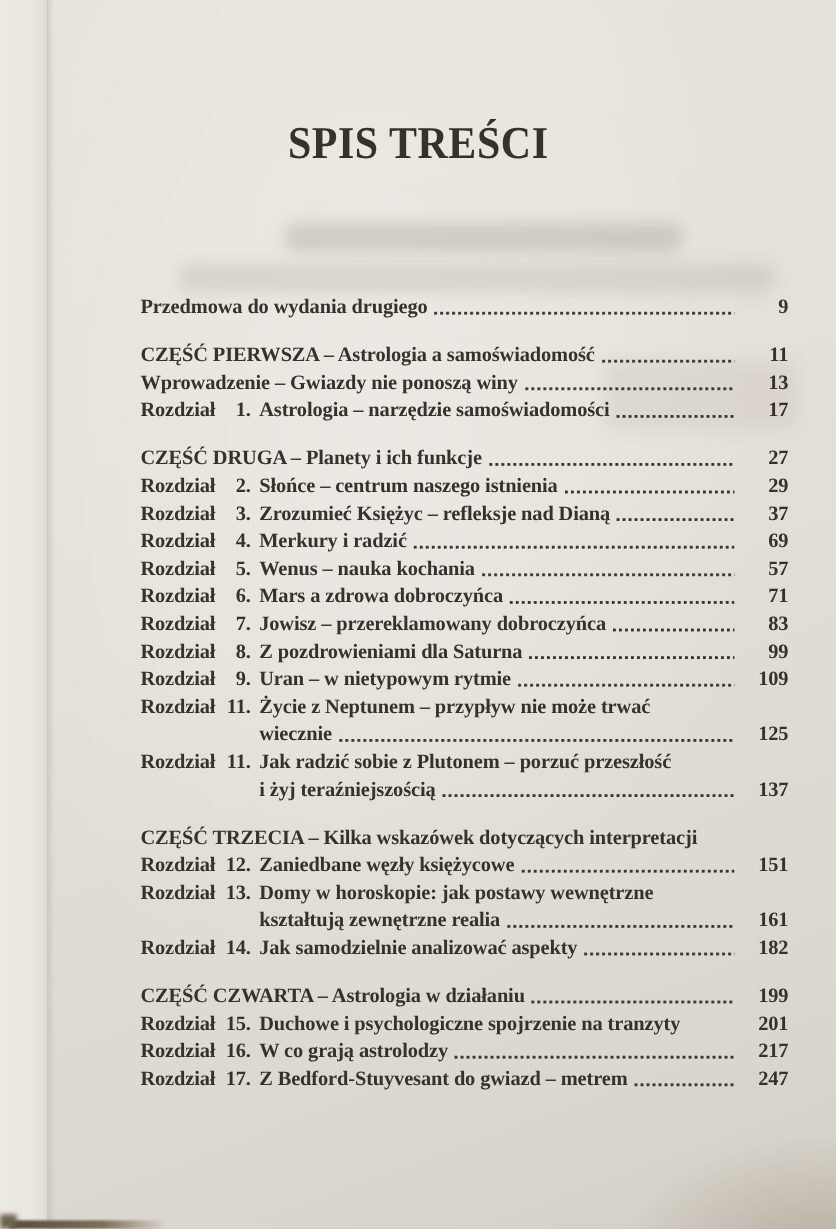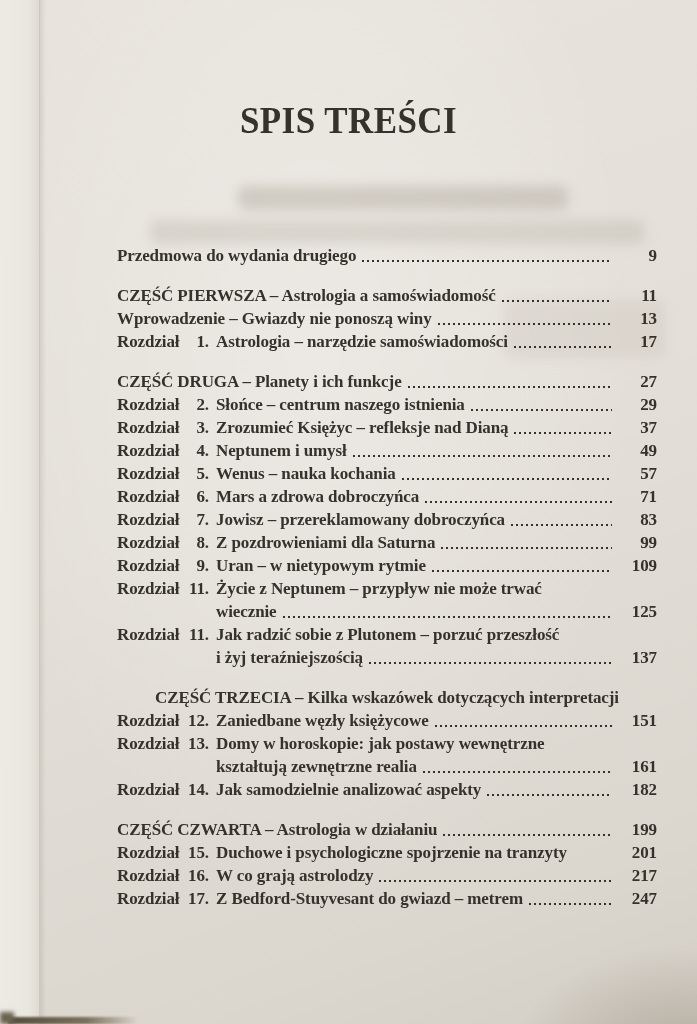--- a/index.html
+++ b/index.html
@@ -51,21 +51,21 @@
     transform:scaleX(.92);
   }
 
   .toc{
     position:absolute;left:97px;top:244px;width:540px;
     font-size:17px;font-weight:700;letter-spacing:-.1px;
     color:var(--ink,#35312b);
     margin-left:20px;
   }
   .row{display:flex;line-height:23px;height:23px;white-space:nowrap;}
-  .row.gap{margin-top:17px;justify-content:center;}
+  .row.gap{margin-top:17px;}
   .row.cont{padding-left:99px;}
   .prefix{
     flex:none;width:92px;display:inline-flex;justify-content:space-between;
   }
   .prefix + .text{margin-left:7px;}
   .text{flex:none;}
   .dots{
     flex:1 1 auto;min-width:10px;margin:0 5px 0 5px;
     background-image:radial-gradient(circle at 2px 2px, var(--ink,#35312b) 1.1px, rgba(0,0,0,0) 1.5px);
     background-size:5px 4px;background-repeat:repeat-x;
@@ -133,23 +133,23 @@
         </span>
         <span class="text">Zrozumieć Księżyc – refleksje nad Dianą</span>
         <span class="dots"></span>
         <span class="pg">37</span>
       </div>
       <div class="row">
         <span class="prefix">
           <span>Rozdział</span>
           <span>4.</span>
         </span>
-        <span class="text">Neptunem i umysł</span>
-        <span class="dots"></span>
-        <span class="pg">49</span>
+        <span class="text">Merkury i radzić</span>
+        <span class="dots"></span>
+        <span class="pg">69</span>
       </div>
       <div class="row">
         <span class="prefix">
           <span>Rozdział</span>
           <span>5.</span>
         </span>
         <span class="text">Wenus – nauka kochania</span>
         <span class="dots"></span>
         <span class="pg">57</span>
       </div>

